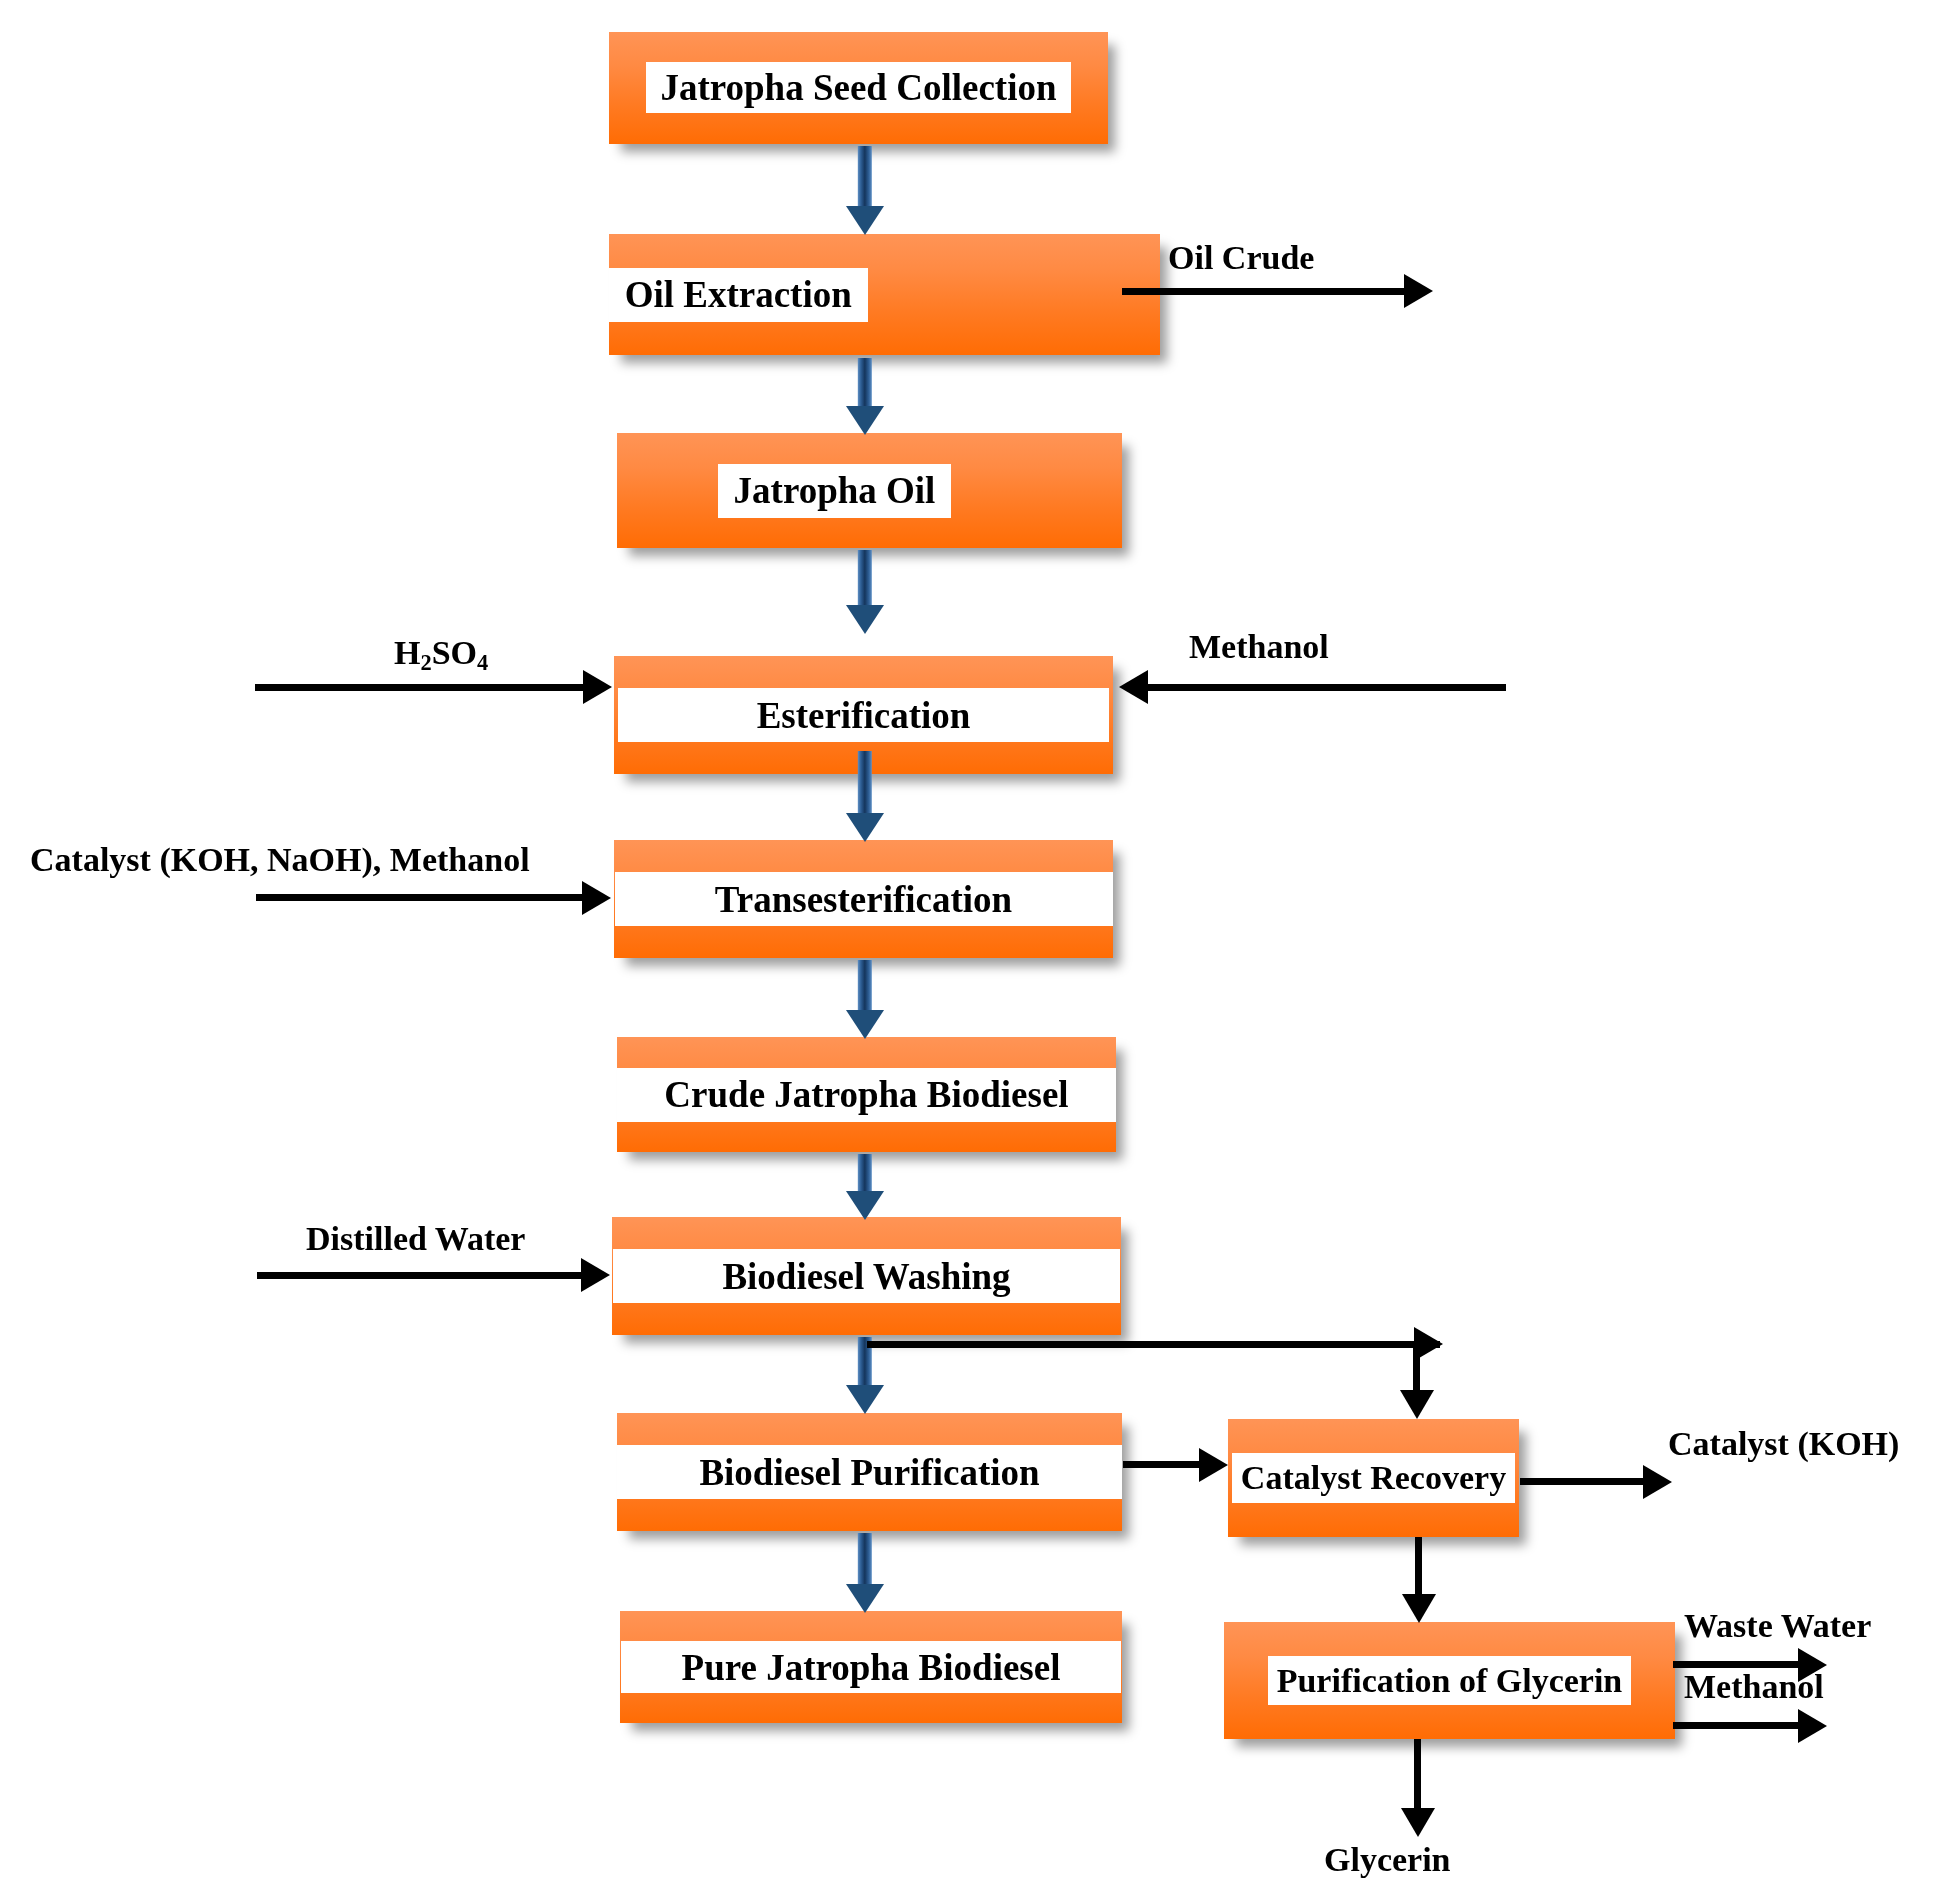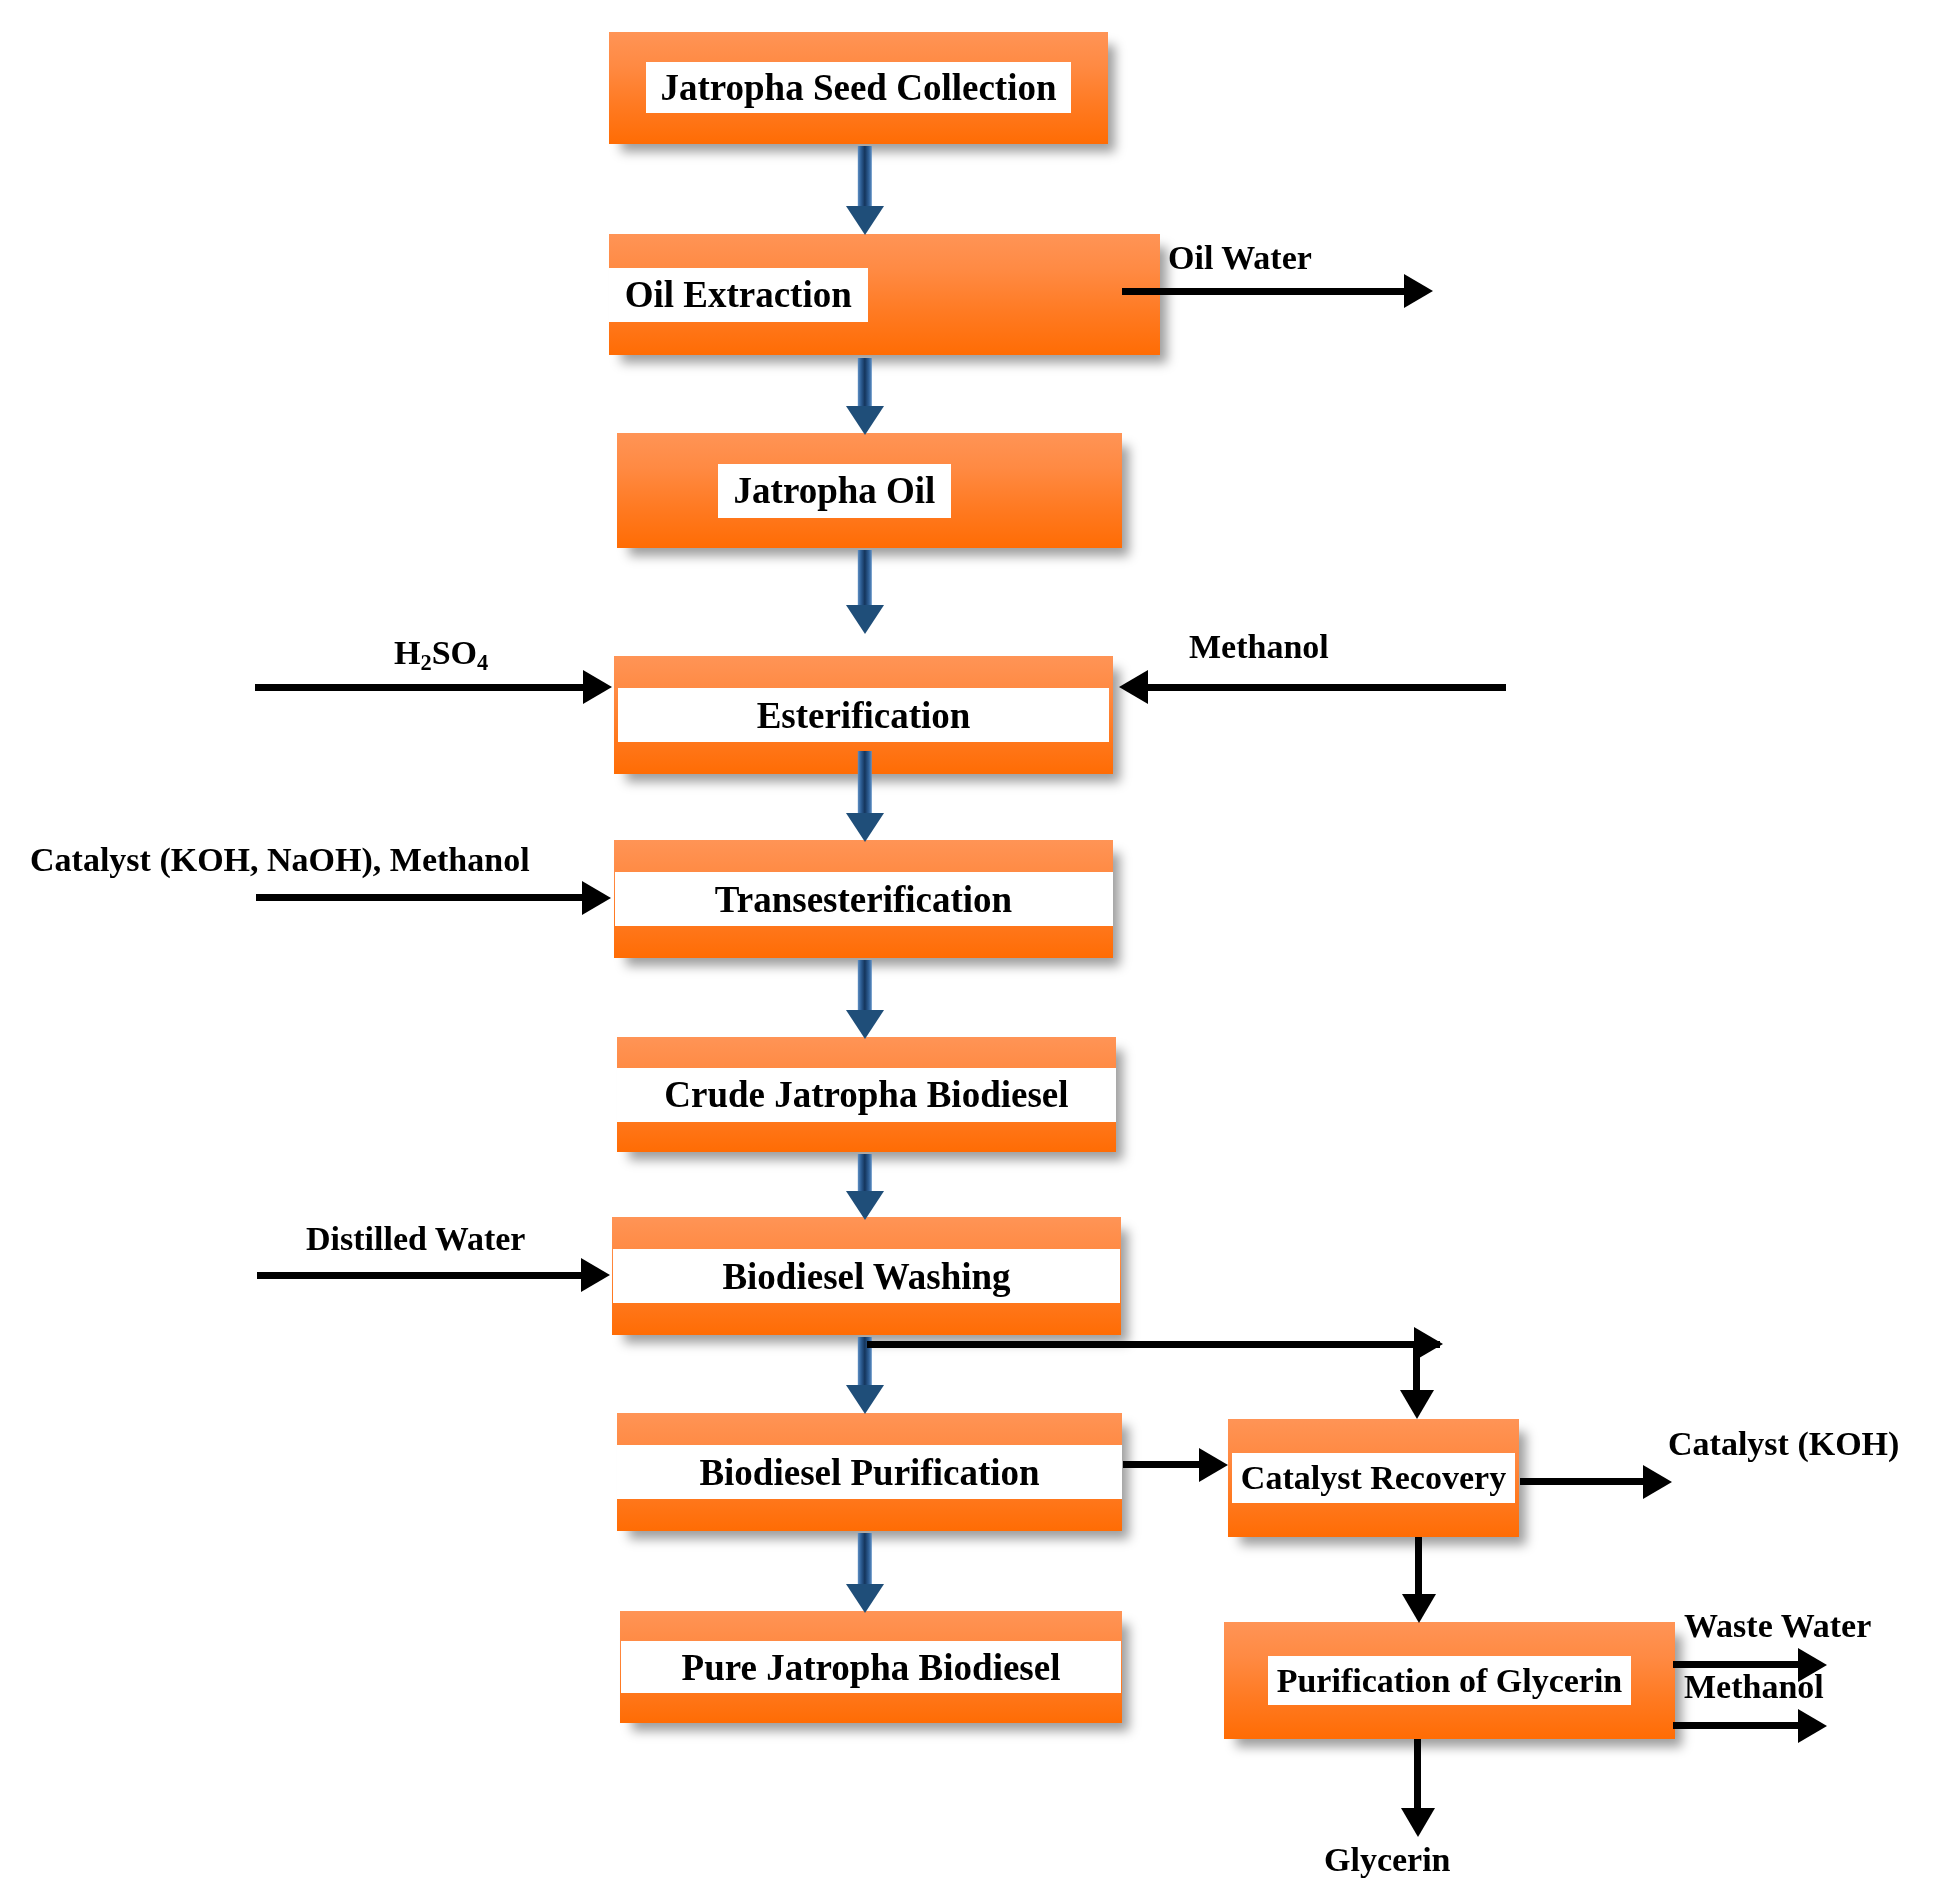--- a/index.html
+++ b/index.html
@@ -123,21 +123,21 @@
   </div>
 
   <div class="pbox" style="left:614px; top:656px; width:499px; height:118px; justify-content:center;">
     <span class="lbl" style="font-size:37px; padding:8.5px 15.7px; width:459px;">Esterification</span>
   </div>
 
   <div class="pbox" style="left:614px; top:840px; width:499px; height:118px; justify-content:center;">
     <span class="lbl" style="font-size:37px; padding:8.5px 13px; width:472px;">Transesterification</span>
   </div>
 
-  <div class="pbox" style="left:617px; top:1037px; width:499px; height:115px; justify-content:flex-start;">
+  <div class="pbox" style="left:617px; top:1037px; width:499px; height:115px; justify-content:center;">
     <span class="lbl" style="font-size:37px; padding:8.5px 14.4px; width:470px;">Crude Jatropha Biodiesel</span>
   </div>
 
   <div class="pbox" style="left:612px; top:1217px; width:509px; height:118px; justify-content:center;">
     <span class="lbl" style="font-size:37px; padding:8.5px 14.4px; width:479px;">Biodiesel Washing</span>
   </div>
 
   <div class="pbox" style="left:620px; top:1611px; width:502px; height:112px; justify-content:center;">
     <span class="lbl" style="font-size:37px; padding:7.9px 14.4px; width:472px;">Pure Jatropha Biodiesel</span>
   </div>
@@ -189,21 +189,21 @@
     <div class="head"></div>
   </div>
 
   <div class="barrow" style="left:845px; top:1533px; width:39px; height:80px;">
     <div class="shaft" style="height:54px;"></div>
     <div class="head"></div>
   </div>
 
   <div class="kline-h" style="left:1122px; top:288px; width:282px;"></div>
   <div class="khead-r" style="left:1404px; top:274px;"></div>
-  <div class="flabel" style="left:1168px; top:241px; font-size:34px;">Oil Water</div>
+  <div class="flabel" style="left:1168px; top:241px; font-size:34px;">Oil Crude</div>
 
   <div class="kline-h" style="left:255px; top:684px; width:328px;"></div>
   <div class="khead-r" style="left:583px; top:670px;"></div>
   <div class="flabel" style="left:394px; top:636px; font-size:34px;">
     <span>H</span><sub>2</sub><span>SO</span><sub>4</sub>
   </div>
 
   <div class="kline-h" style="left:1148px; top:684px; width:358px;"></div>
   <div class="khead-l" style="left:1119px; top:670px;"></div>
   <div class="flabel" style="left:1189px; top:630px; font-size:34px;">Methanol</div>

